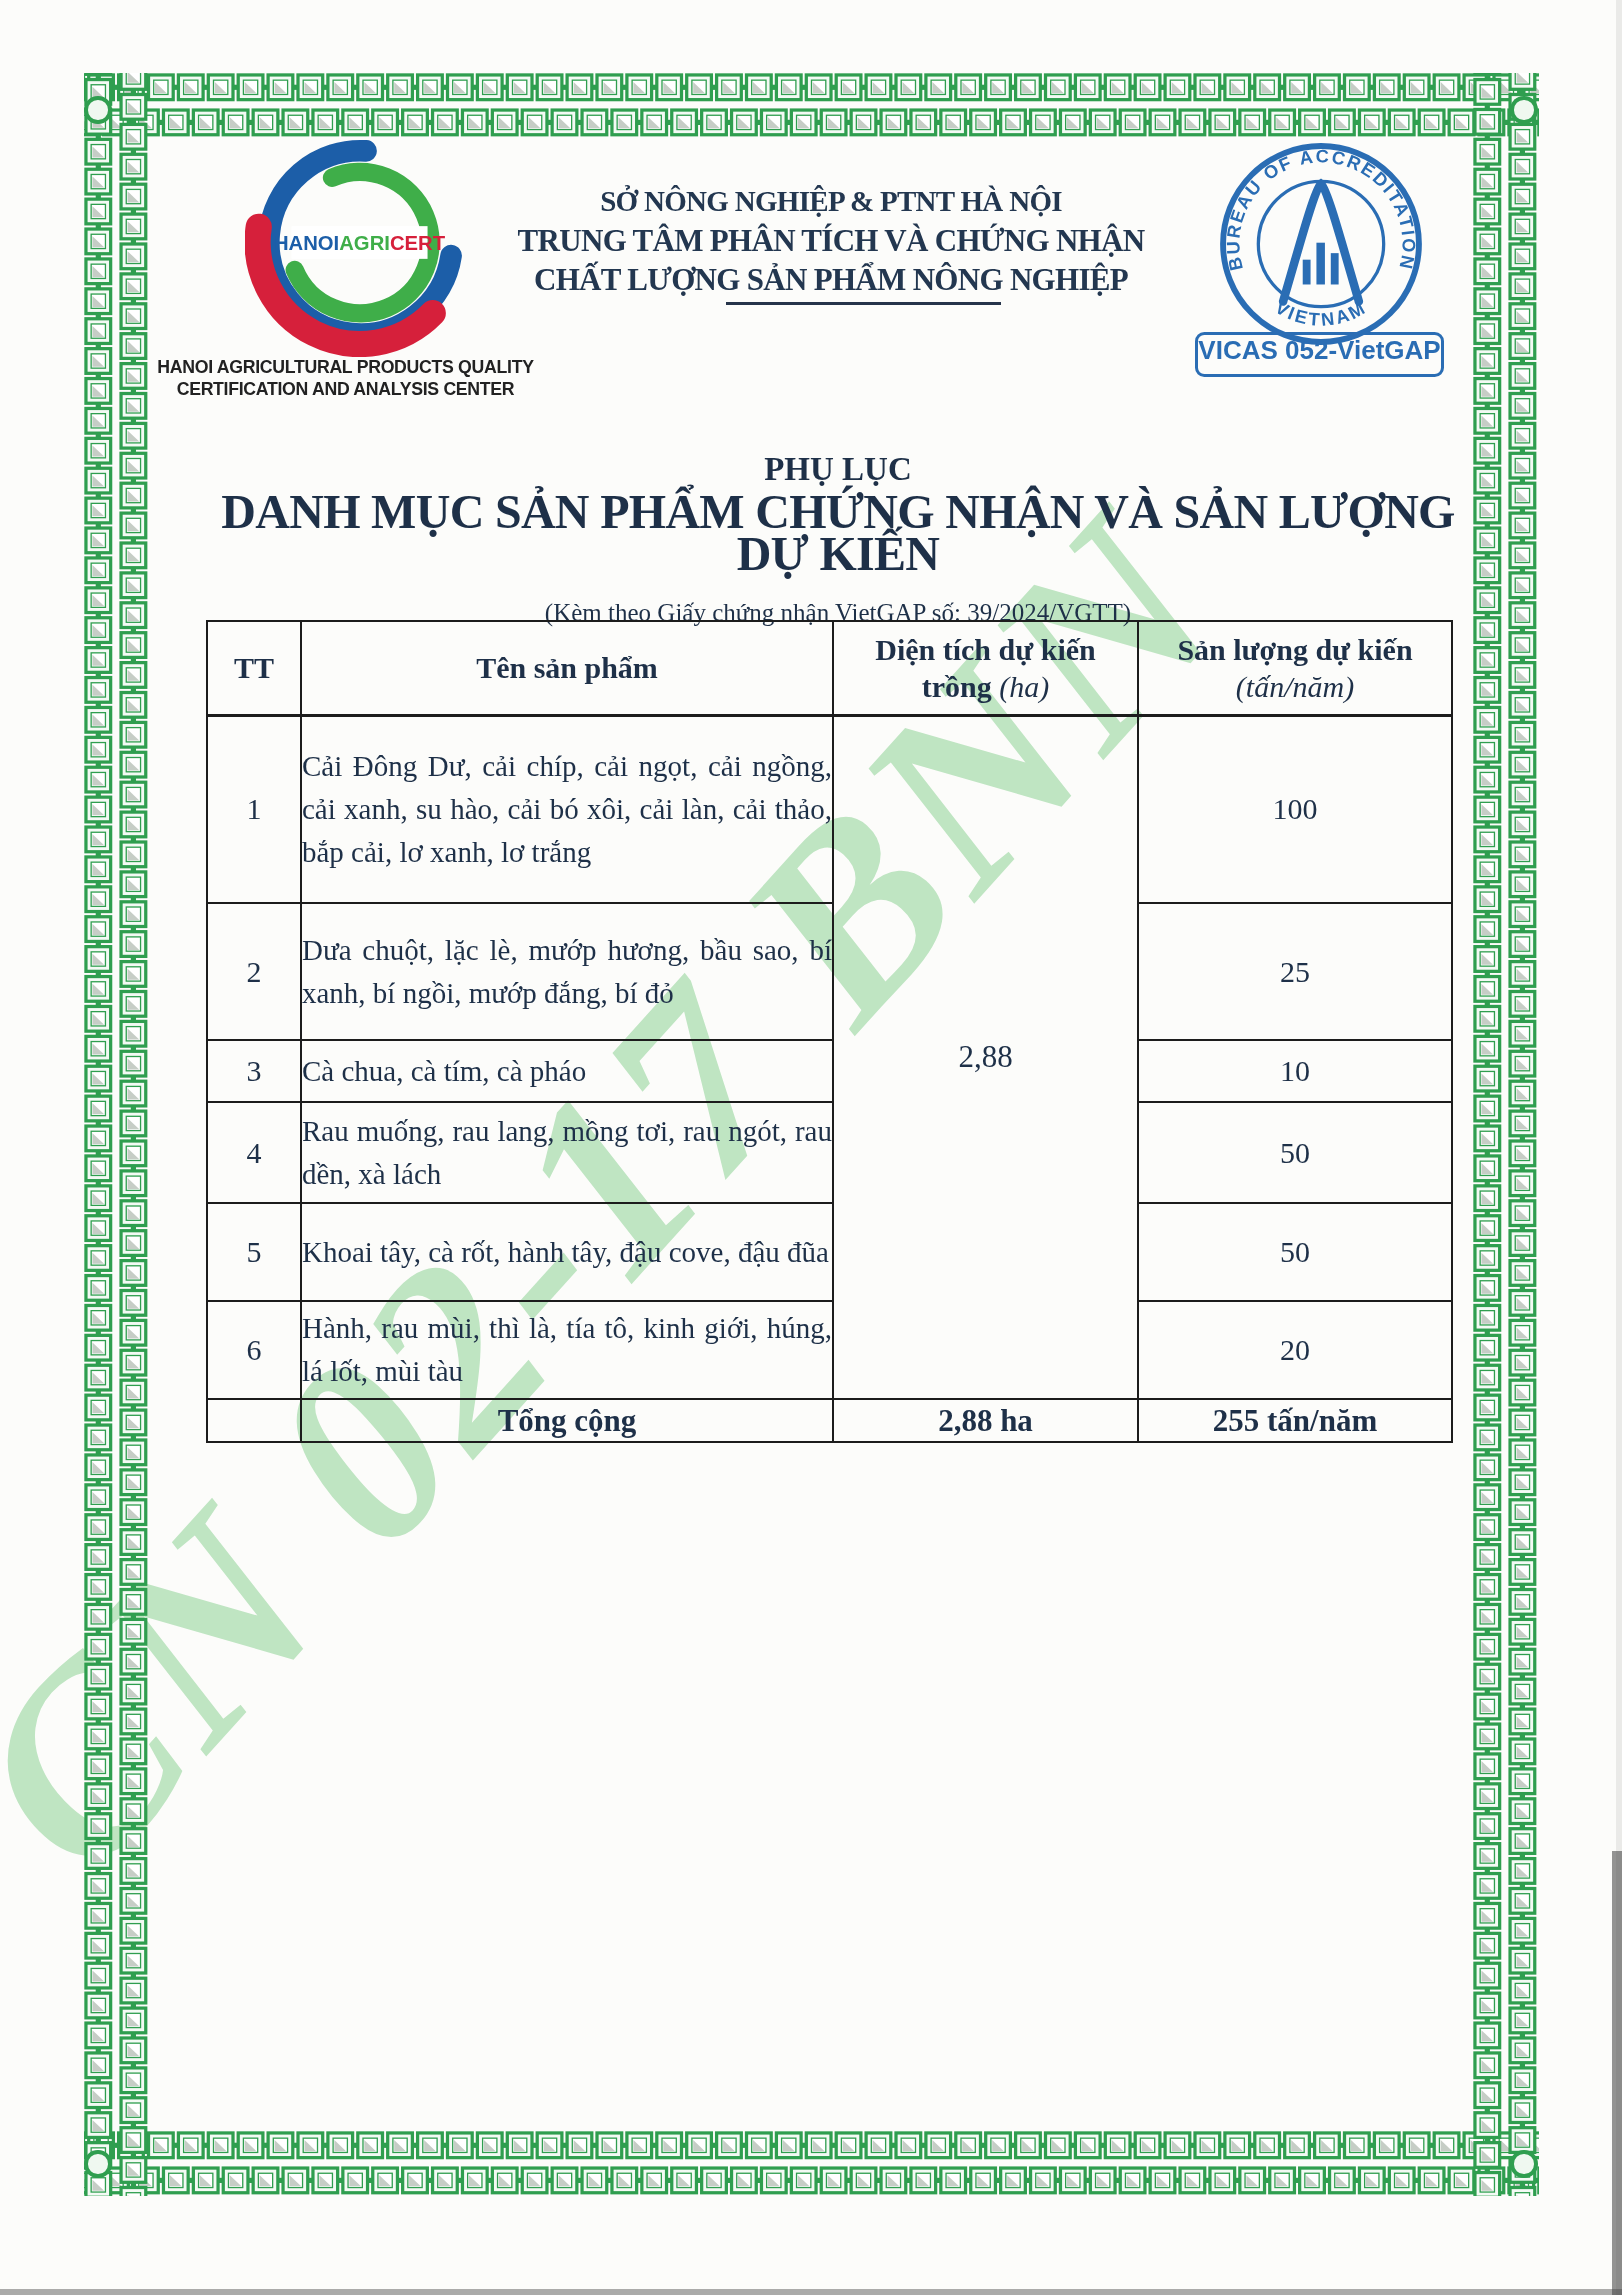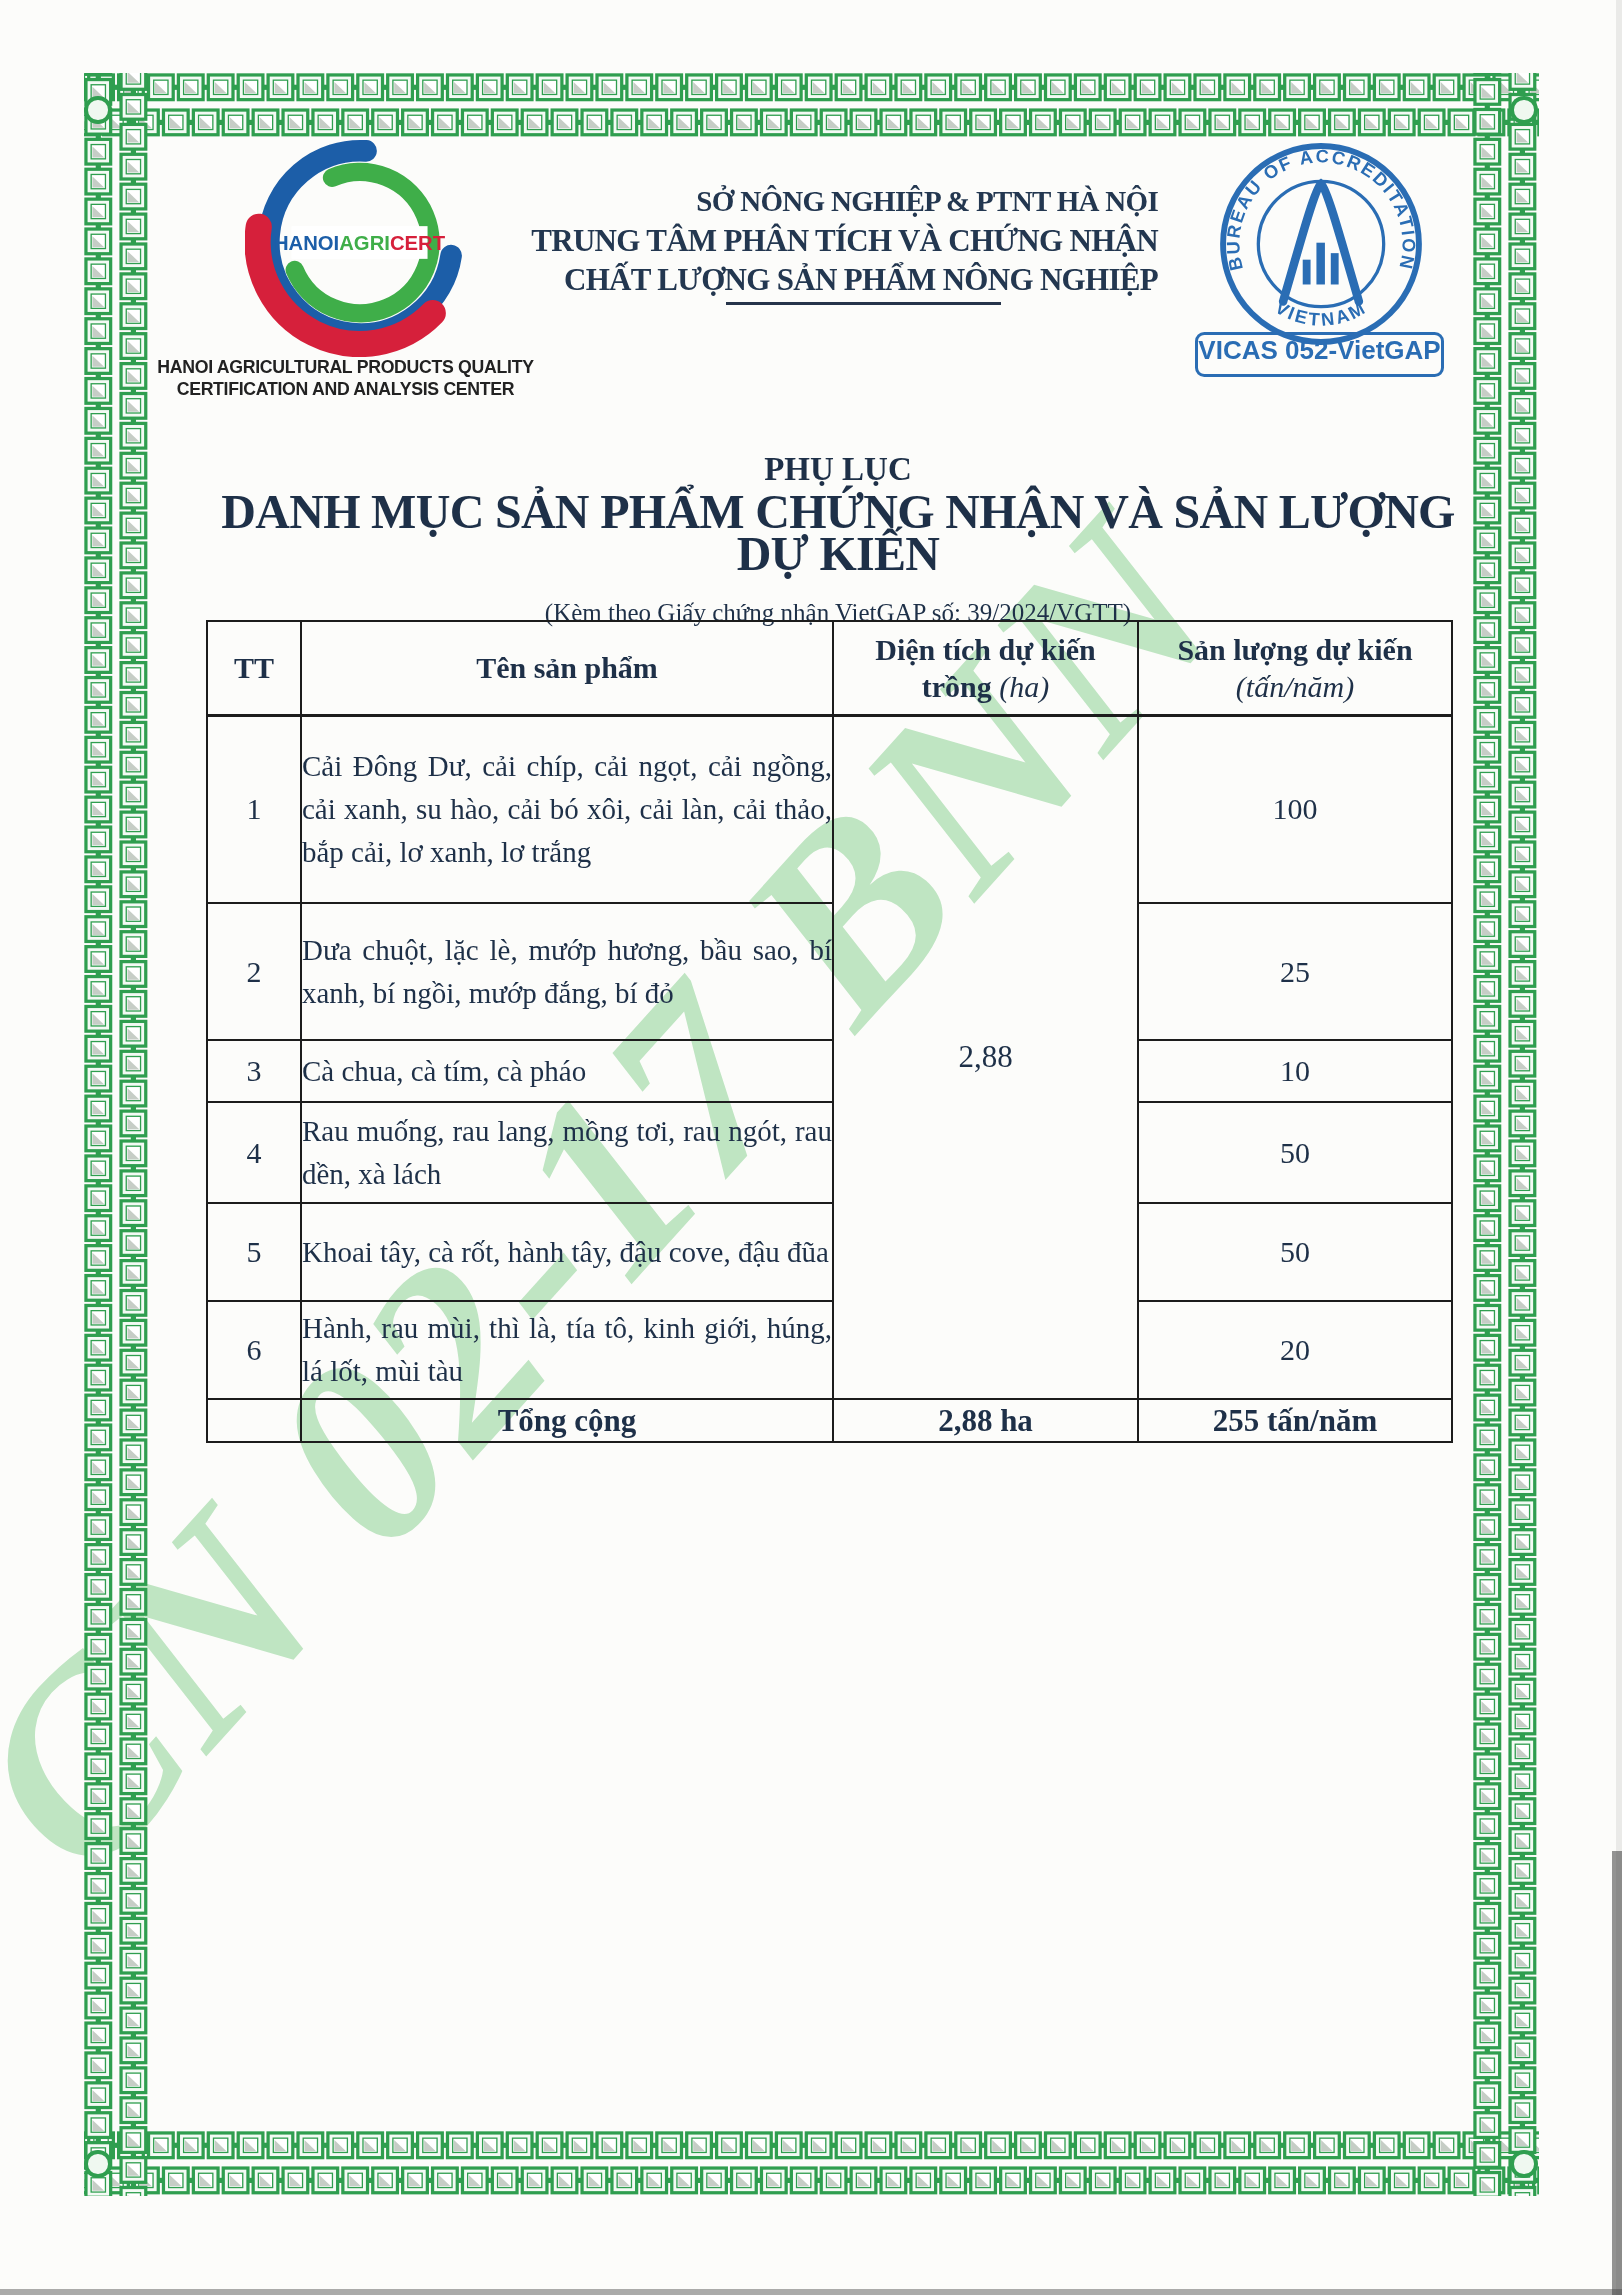--- a/index.html
+++ b/index.html
@@ -11,21 +11,21 @@
   .chain{position:absolute;z-index:3;}
   #border-top{left:84px;top:73px;}
   #border-bottom{left:84px;top:2131px;}
   #border-left{left:84px;top:73px;}
   #border-right{left:1473px;top:73px;}
   .corner-dot{position:absolute;z-index:3;width:19.6px;height:19.6px;border:4.6px solid #2f9e4f;
               border-radius:50%;background:#eff8f0;}
 
   
   .logo-left{position:absolute;left:245px;top:128px;z-index:2;}
-  .org-block{position:absolute;left:504px;top:182px;width:654px;text-align:right;z-index:2;
+  .org-block{position:absolute;left:504px;top:182px;width:654px;text-align:center;z-index:2;
              font-weight:bold;color:#233750;}
   .org-l1{font-size:29px;line-height:39px;letter-spacing:-0.7px;}
   .org-l2,.org-l3{font-size:31px;line-height:39px;letter-spacing:-0.7px;}
   .org-underline{position:absolute;left:726px;top:302px;width:275px;height:3.3px;background:#26344a;z-index:2;}
   .org-caption{position:absolute;left:136px;top:357px;width:419px;text-align:center;z-index:2;
                font-family:"Liberation Sans",sans-serif;font-weight:bold;font-size:17.7px;
                line-height:21.6px;color:#222;letter-spacing:-0.3px;}
   .seal{position:absolute;left:1210px;top:133px;z-index:2;}
   .vicas-badge{position:absolute;left:1195px;top:332px;width:249px;height:45px;z-index:2;
                border:3.3px solid #2a6db4;border-radius:9.2px;box-sizing:border-box;

